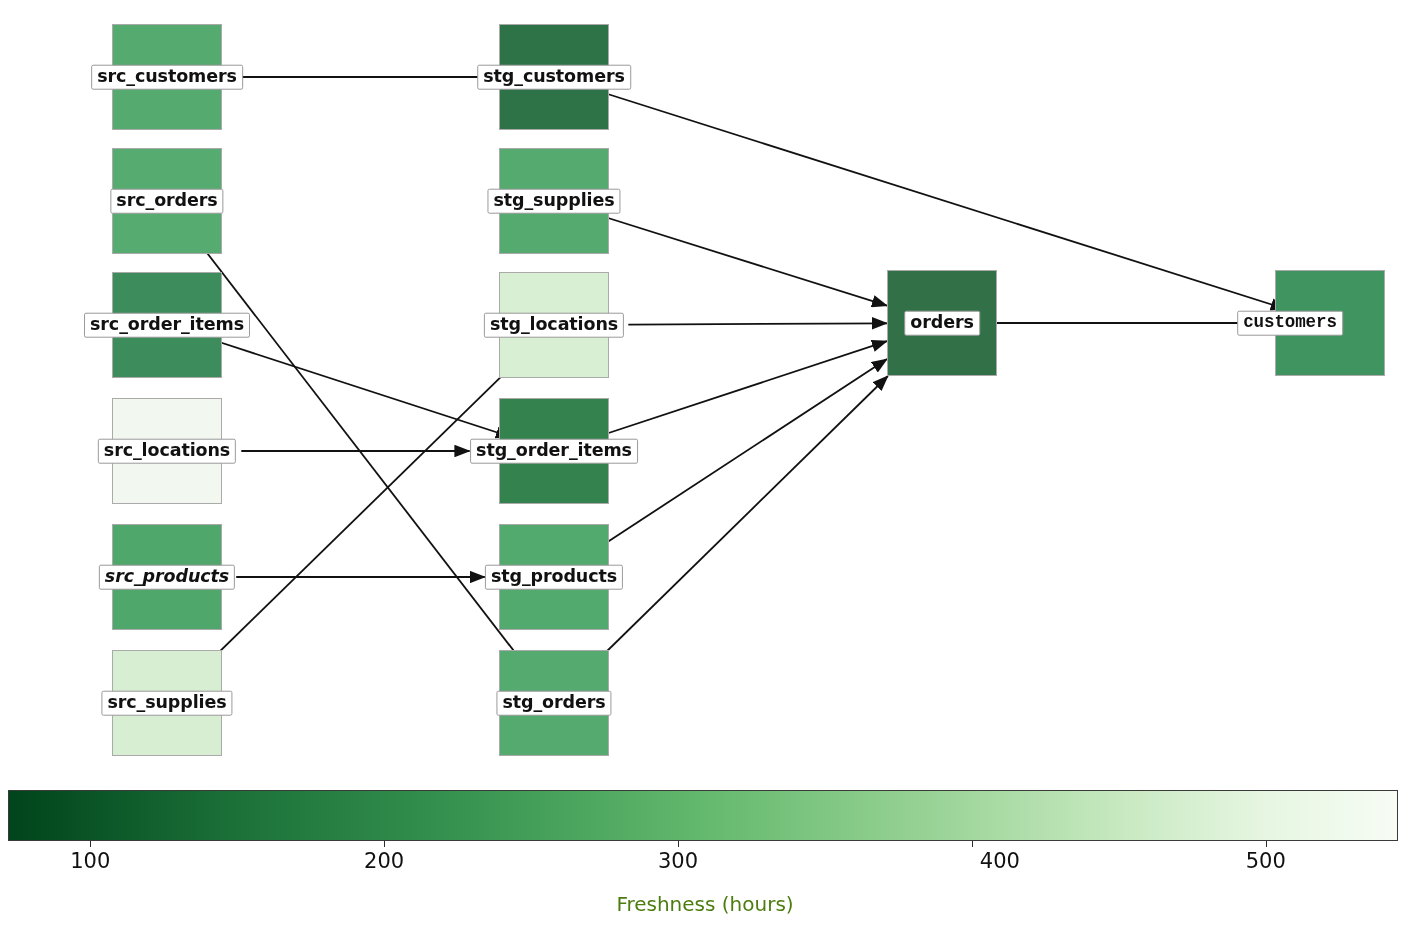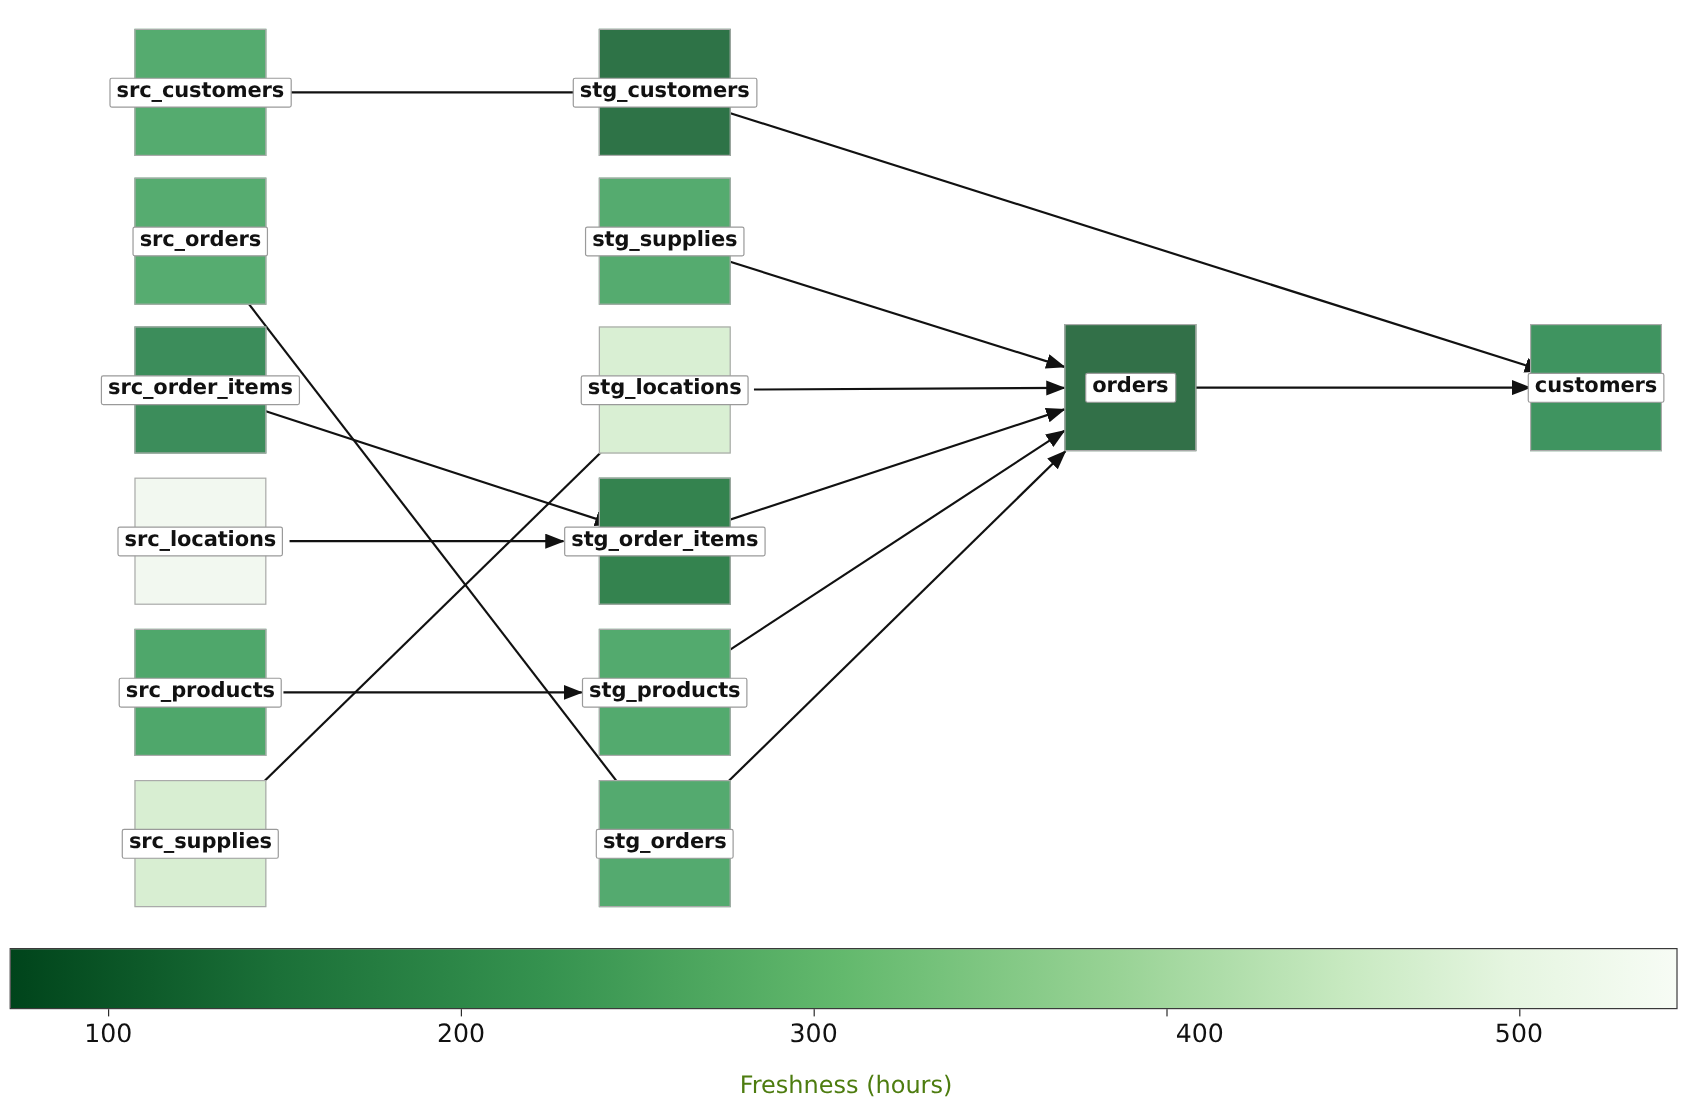--- a/index.html
+++ b/index.html
@@ -131,39 +131,39 @@
     <div id="node-layer">
         <div class="node" style="left: 68px; top: 24px; width: 110px; height: 106px; background: rgb(85, 171, 111);"></div>
         <div class="node-label" style="left: 123px; top: 77px;">src_customers</div>
         <div class="node" style="left: 68px; top: 148px; width: 110px; height: 106px; background: rgb(86, 172, 112);"></div>
         <div class="node-label" style="left: 123px; top: 201px;">src_orders</div>
         <div class="node" style="left: 68px; top: 272px; width: 110px; height: 106px; background: rgb(60, 141, 91);"></div>
         <div class="node-label" style="left: 123px; top: 325px;">src_order_items</div>
         <div class="node" style="left: 68px; top: 398px; width: 110px; height: 106px; background: rgb(242, 248, 240);"></div>
         <div class="node-label" style="left: 123px; top: 451px;">src_locations</div>
         <div class="node" style="left: 68px; top: 524px; width: 110px; height: 106px; background: rgb(79, 167, 107);"></div>
-        <div class="node-label" style="left: 123px; top: 577px;">src_products</div>
+        <div class="node-label" style="left: 123px; top: 577px; font-style: italic;">src_products</div>
         <div class="node" style="left: 68px; top: 650px; width: 110px; height: 106px; background: rgb(216, 238, 210);"></div>
         <div class="node-label" style="left: 123px; top: 703px;">src_supplies</div>
         <div class="node" style="left: 455px; top: 24px; width: 110px; height: 106px; background: rgb(46, 115, 71);"></div>
         <div class="node-label" style="left: 510px; top: 77px;">stg_customers</div>
         <div class="node" style="left: 455px; top: 148px; width: 110px; height: 106px; background: rgb(85, 171, 111);"></div>
         <div class="node-label" style="left: 510px; top: 201px; text-align: right;">stg_supplies</div>
         <div class="node" style="left: 455px; top: 272px; width: 110px; height: 106px; background: rgb(217, 239, 211);"></div>
         <div class="node-label" style="left: 510px; top: 325px;">stg_locations</div>
         <div class="node" style="left: 455px; top: 398px; width: 110px; height: 106px; background: rgb(52, 131, 79);"></div>
         <div class="node-label" style="left: 510px; top: 451px;">stg_order_items</div>
         <div class="node" style="left: 455px; top: 524px; width: 110px; height: 106px; background: rgb(83, 170, 110);"></div>
         <div class="node-label" style="left: 510px; top: 577px;">stg_products</div>
         <div class="node" style="left: 455px; top: 650px; width: 110px; height: 106px; background: rgb(84, 170, 111);"></div>
         <div class="node-label" style="left: 510px; top: 703px;">stg_orders</div>
         <div class="node" style="left: 843px; top: 270px; width: 110px; height: 106px; background: rgb(50, 112, 72);"></div>
         <div class="node-label" style="left: 898px; top: 323px;">orders</div>
         <div class="node" style="left: 1231px; top: 270px; width: 110px; height: 106px; background: rgb(63, 148, 96);"></div>
-        <div class="node-label" style="left: 1286px; top: 323px;">customers</div>
+        <div class="node-label" style="left: 1246px; top: 323px; font-family: Liberation Mono, monospace;">customers</div>
       </div>
   </div>
 
   <div id="colorbar-wrap">
     <div id="colorbar-bar" style="background: linear-gradient(to right, rgb(0, 68, 27) 0%, rgb(27, 112, 56) 16%, rgb(53, 146, 79) 32%, rgb(99, 185, 109) 50%, rgb(151, 210, 148) 66%, rgb(199, 233, 192) 80%, rgb(229, 245, 224) 90%, rgb(247, 252, 245) 100%);"></div>
     <div id="colorbar-ticks">
         <div class="cb-tick" style="left: 90.2833px;"></div>
         <div class="cb-tick-label" style="left: 90.2833px;">100</div>
         <div class="cb-tick" style="left: 384.152px;"></div>
         <div class="cb-tick-label" style="left: 384.152px;">200</div>

